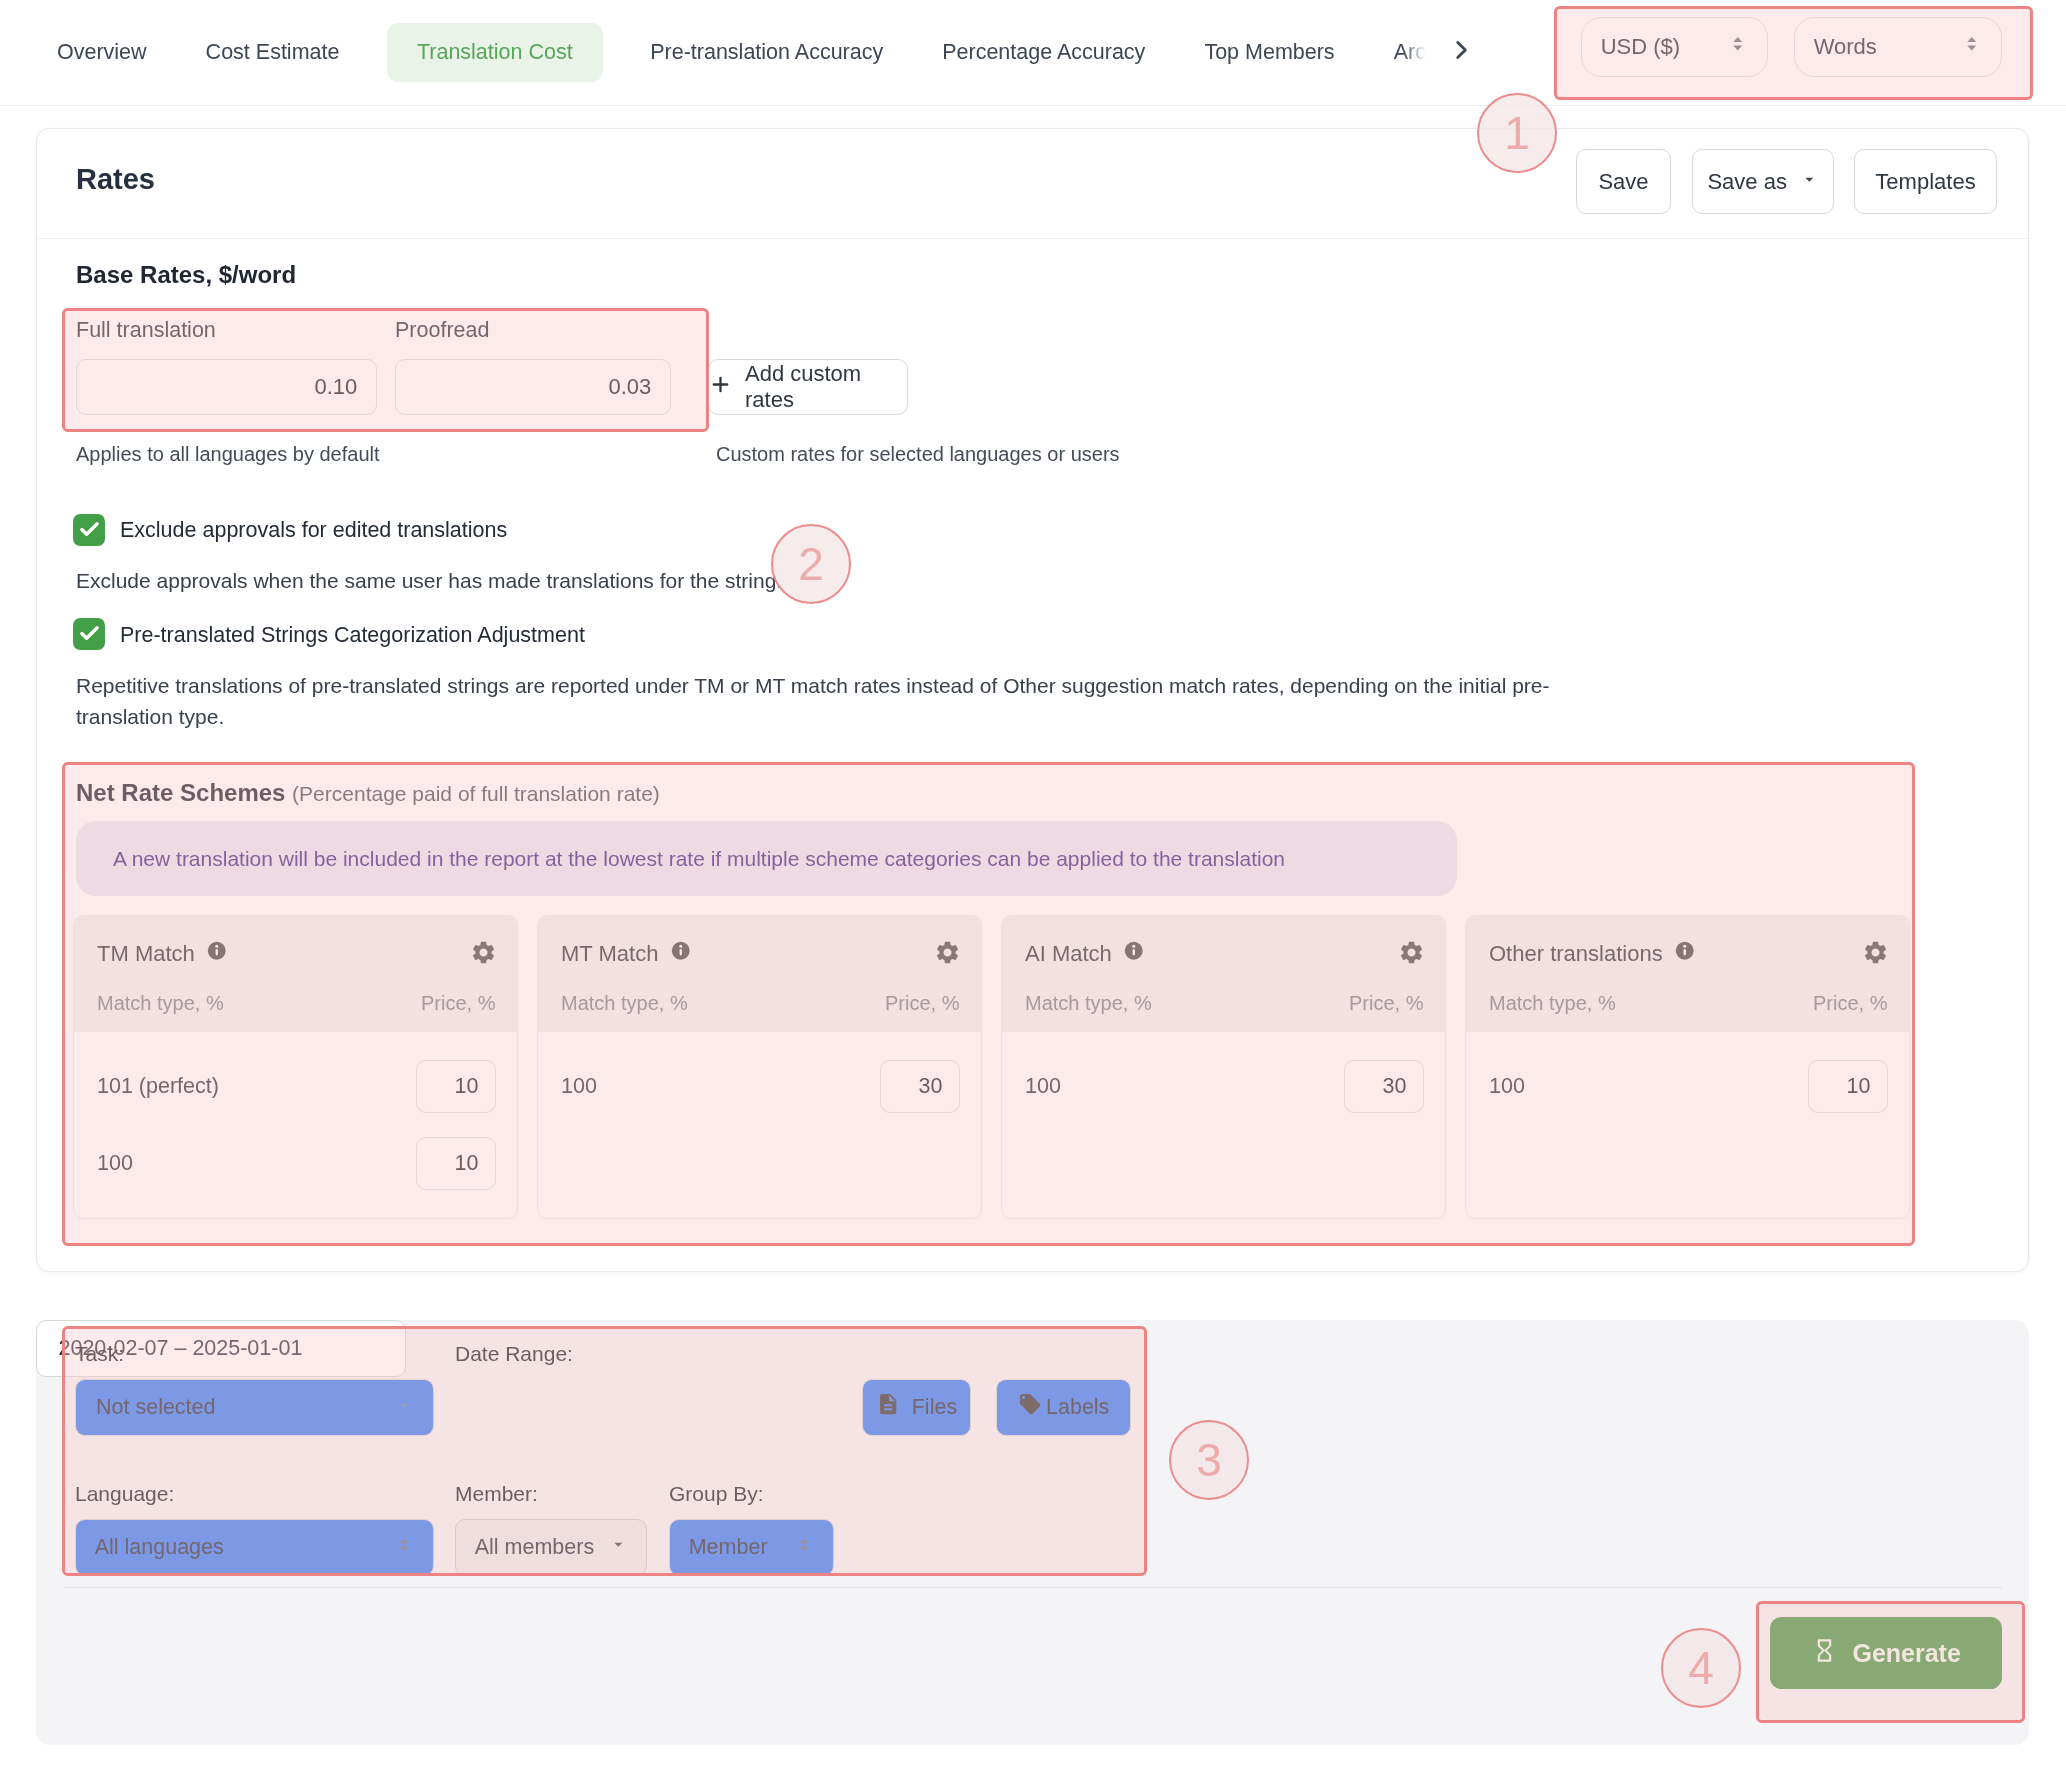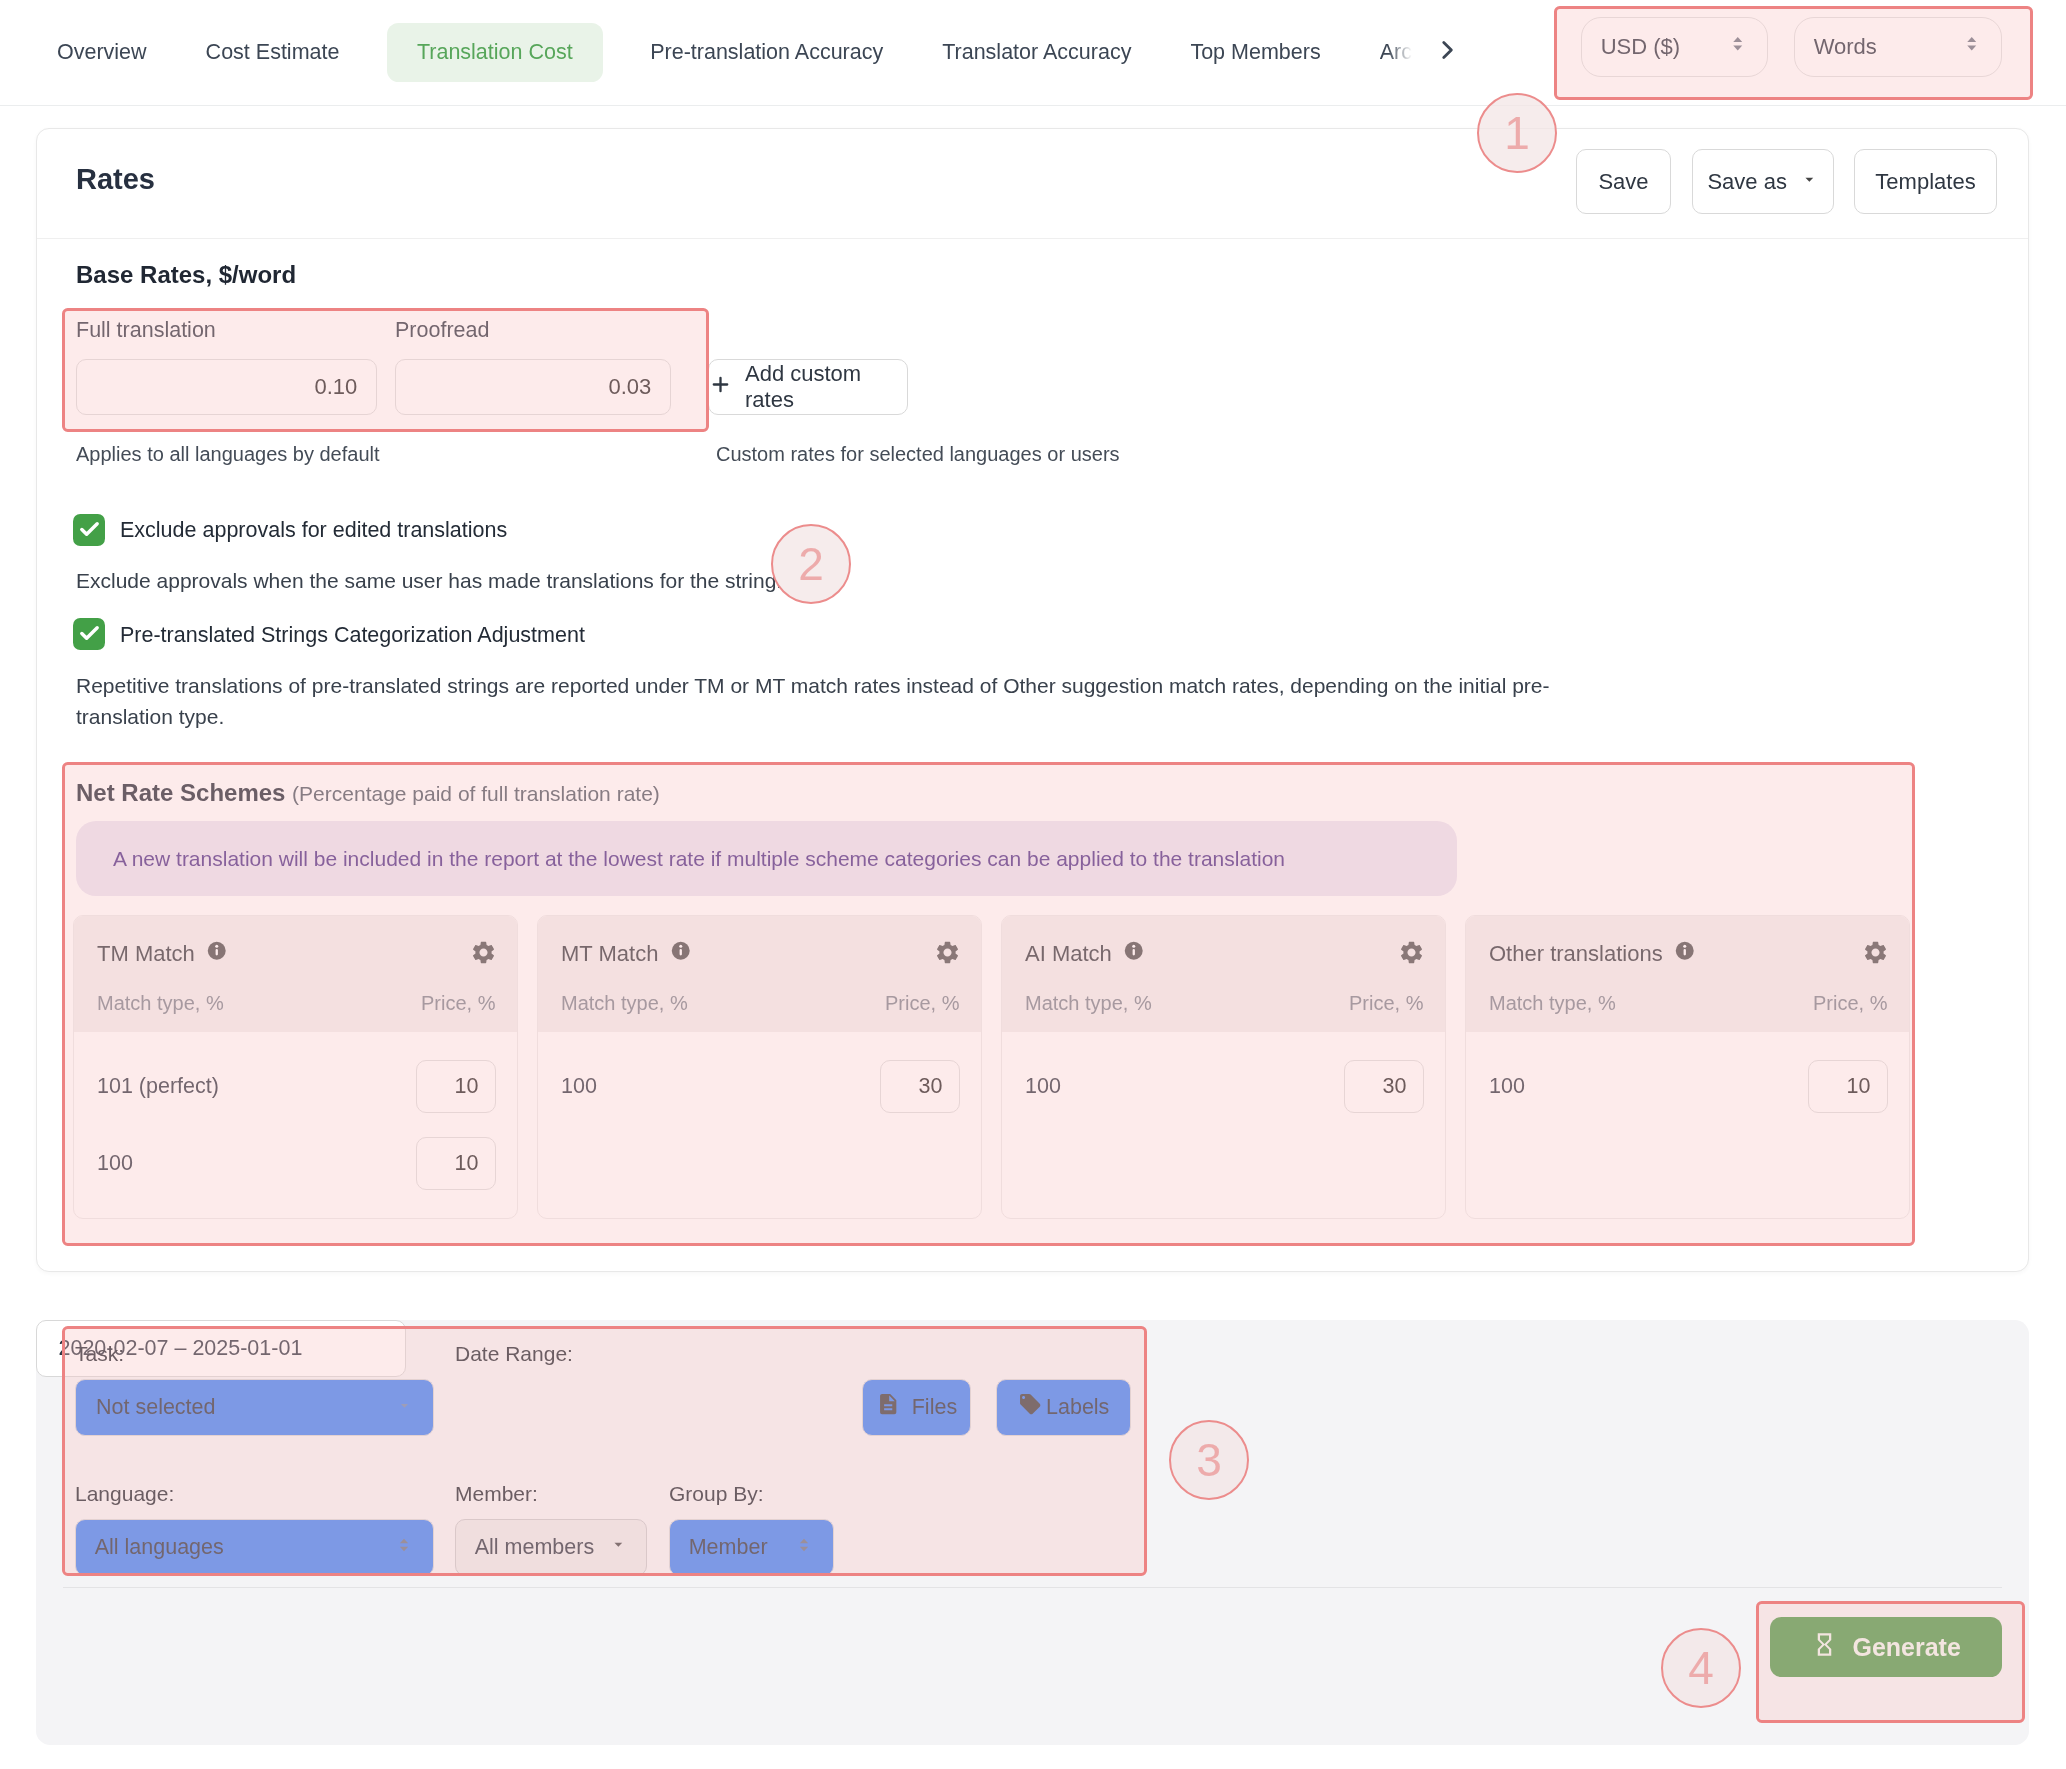--- a/index.html
+++ b/index.html
@@ -85,21 +85,21 @@
         display:flex;align-items:center;font-size:21.5px;color:#2c3340;box-sizing:border-box;cursor:pointer}
   #sel-task{left:39px;top:59px;width:359px;padding:0 20px;justify-content:space-between}
   #inp-date{left:419px;top:59px;width:370px;padding:0 21.5px;font-family:inherit;font-size:21.5px;color:#2c3340;
             background:#fff;border:1.4px solid #d8d8d8;border-radius:10px;box-sizing:border-box;height:57px;outline:none}
   #btn-files{left:826px;top:59px;width:109px;justify-content:center;gap:11.5px}
   #btn-labels{left:960px;top:59px;width:135px;justify-content:center;gap:4px}
   #sel-lang{left:39px;top:199px;width:359px;padding:0 18.7px;justify-content:space-between}
   #sel-member{left:419px;top:199px;width:192px;background:#ebebec;border-color:#c9c9cb;padding:0 18.7px;justify-content:space-between}
   #sel-group{left:633px;top:199px;width:165px;padding:0 18.7px;justify-content:space-between}
   .panel-div{position:absolute;left:27px;right:27px;top:267px;border-top:1.4px solid #e3e3e5}
-  #btn-generate{position:absolute;right:27px;top:297px;width:232px;height:60px;background:#4c9a47;border:none;
+  #btn-generate{position:absolute;right:27px;top:297px;width:232px;height:72px;background:#4c9a47;border:none;
                 border-radius:11.5px;color:#f0f6ee;display:flex;align-items:center;justify-content:center;gap:14.3px;
                 font-size:25px;font-weight:bold;font-family:inherit;cursor:pointer}
 
   
   .hl{position:absolute;border:3.6px solid #ed8383;background:rgba(249,199,199,.35);border-radius:5.7px;pointer-events:none;z-index:50}
   #hl1{left:1554px;top:5.7px;width:473px;height:88px}
   #hl2{left:62px;top:308px;width:641px;height:118px}
   #hl3{left:62px;top:762px;width:1847px;height:478px}
   #hl4{left:62px;top:1326px;width:1079px;height:244px}
   #hl5{left:1756px;top:1601px;width:263px;height:116px}
@@ -115,21 +115,21 @@
 </style>
 </head>
 <body>
 
 <div class="tabbar">
   <div class="tabs">
     <span class="tab">Overview</span>
     <span class="tab">Cost Estimate</span>
     <span class="tab tab-active">Translation Cost</span>
     <span class="tab">Pre-translation Accuracy</span>
-    <span class="tab">Translator Accuracy</span>
+    <span class="tab">Percentage Accuracy</span>
     <span class="tab">Top Members</span>
     <span class="tab tab-fade">Arc</span>
     <span class="tab-scroll">
       <span>
         <svg viewBox="0 0 24 24" width="26" height="26">
             <path d="M9 5l7 7-7 7" fill="none" stroke="#3c4654" stroke-width="2.6" stroke-linecap="round" stroke-linejoin="round"></path>
           </svg>
       </span>
     </span>
   </div>

